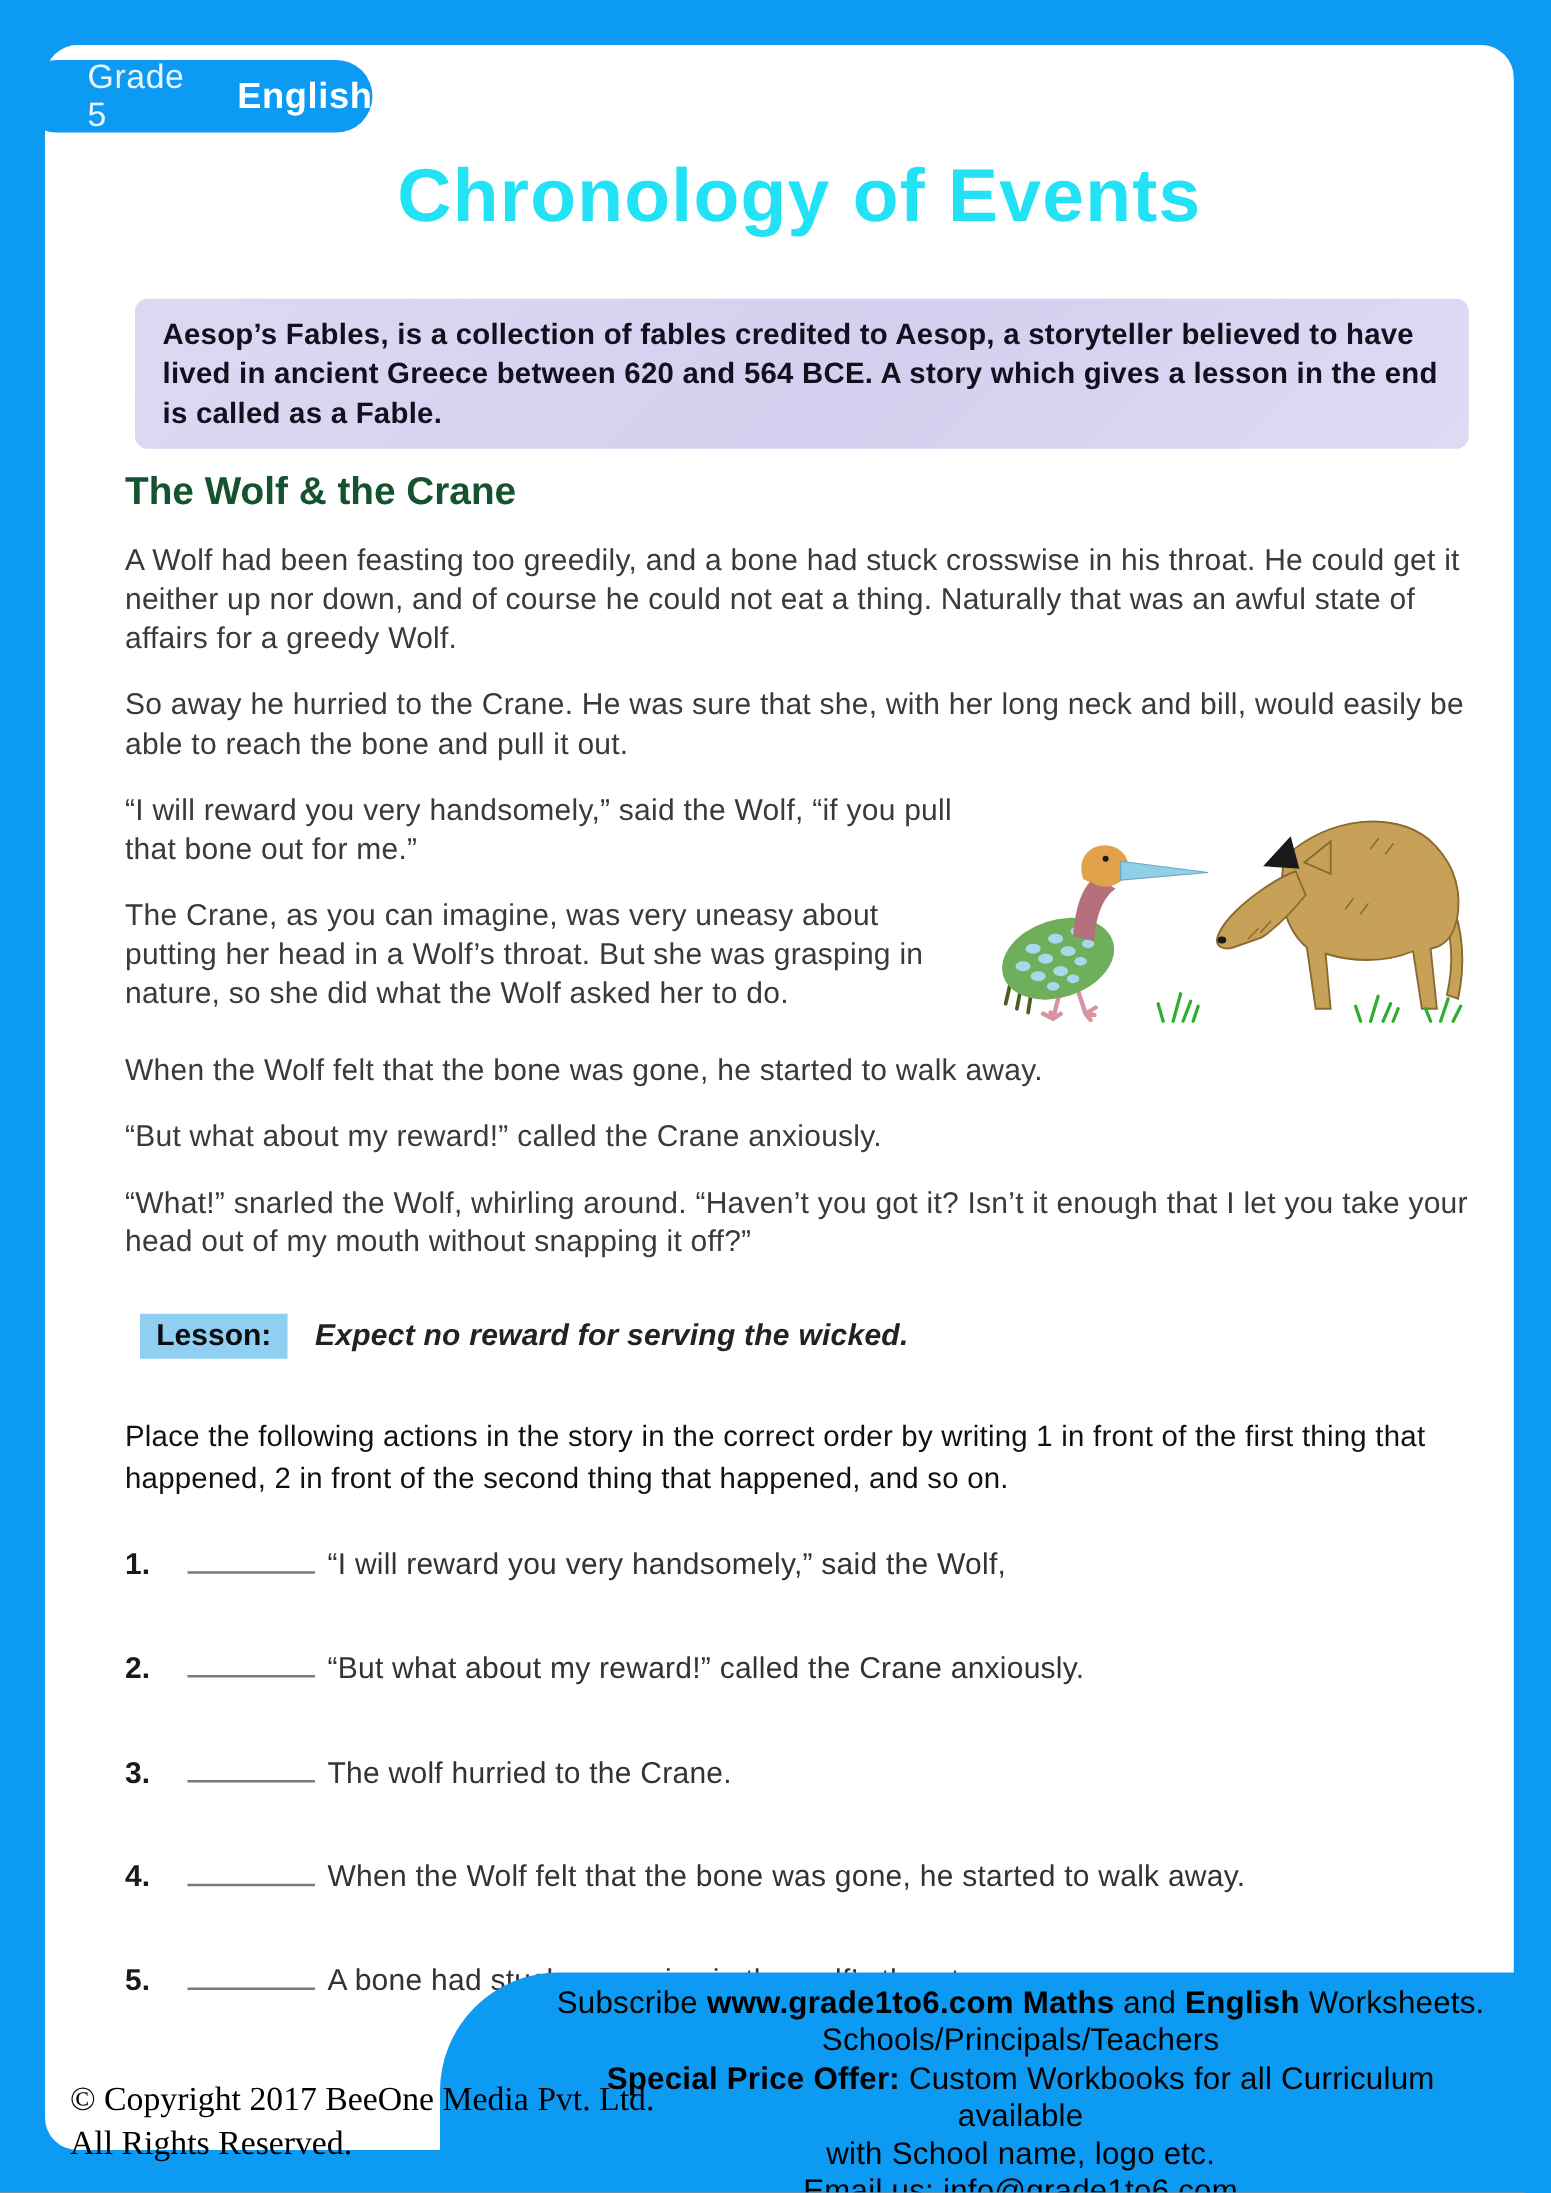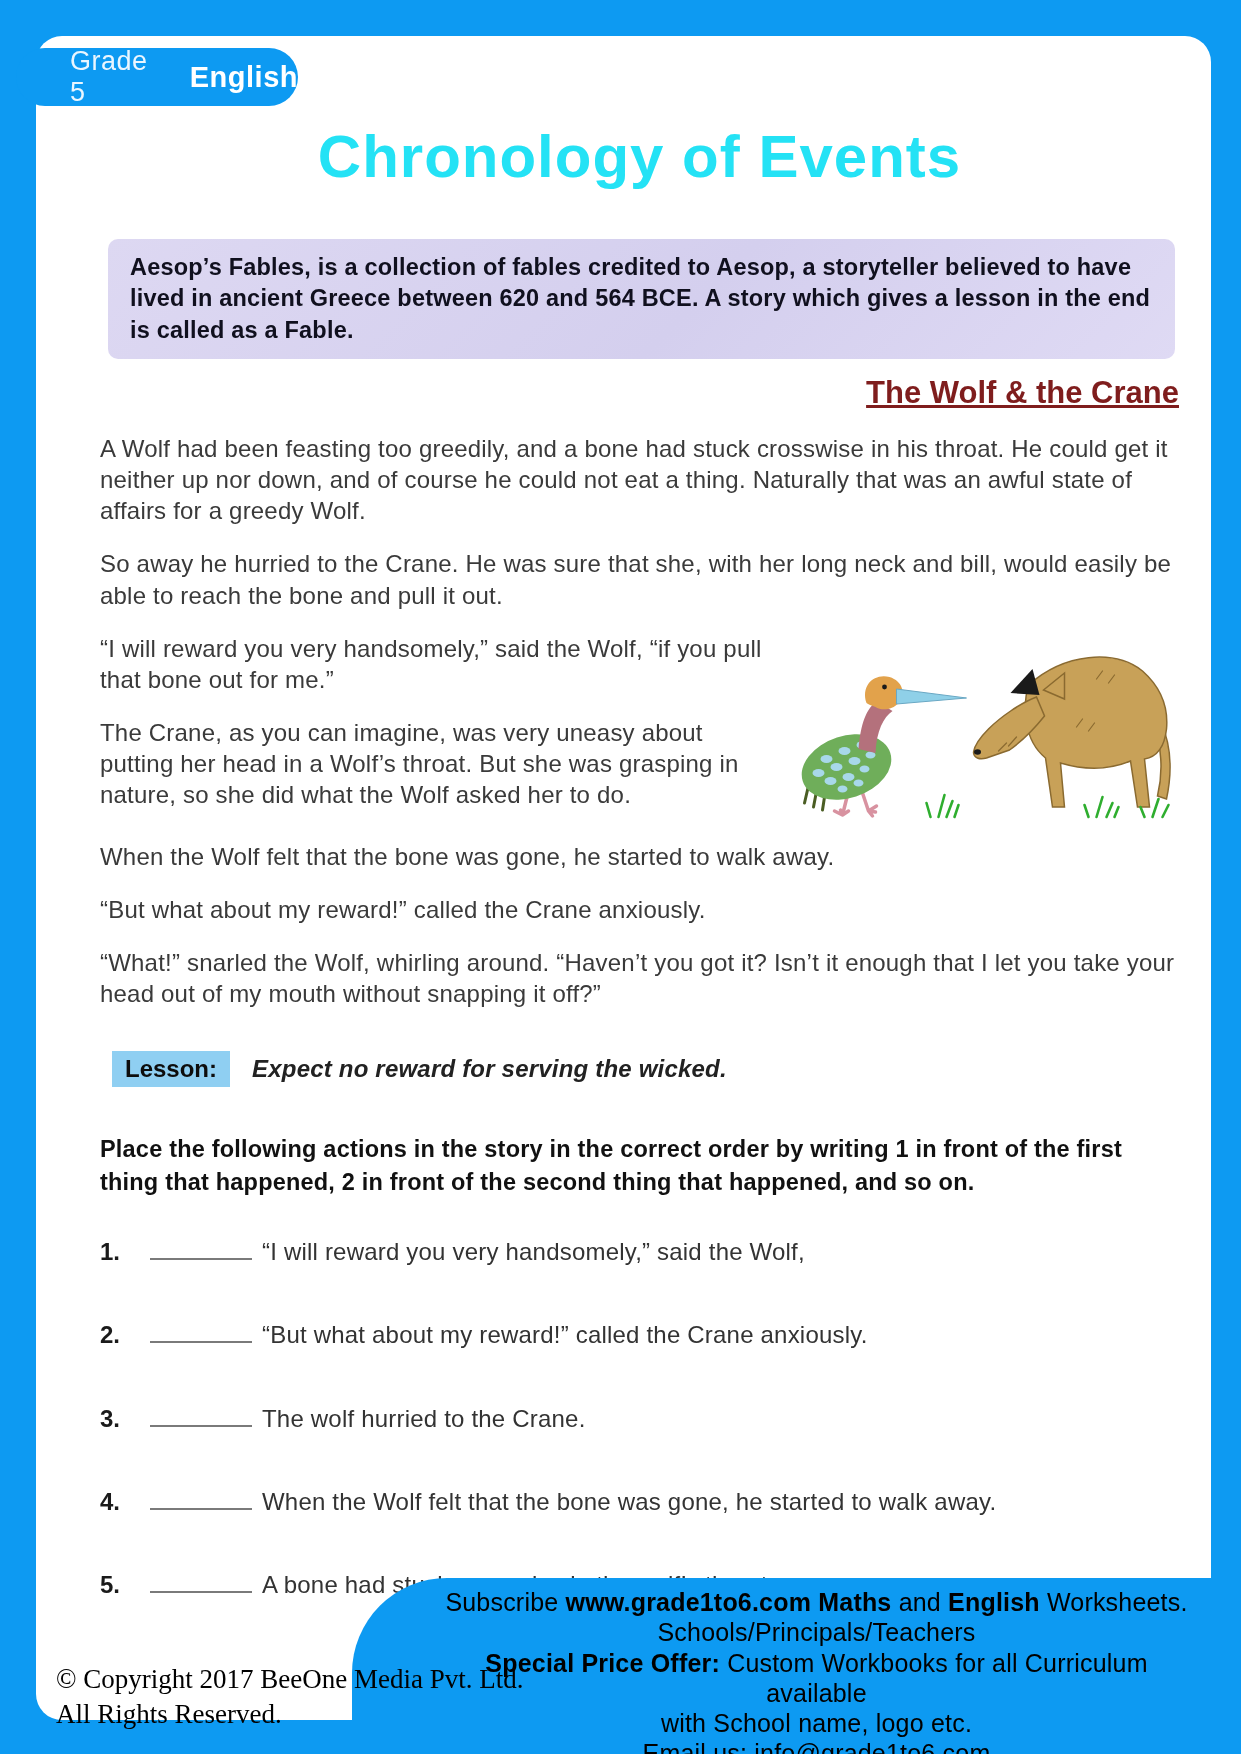--- a/index.html
+++ b/index.html
@@ -27,39 +27,39 @@
     margin-top:86px; text-align:center;
     font-size:60px; font-weight:700; color:#24e2f5; letter-spacing:1px;
   }
   .intro-box {
     margin:48px 4px 0 8px;
     background:linear-gradient(135deg,#ddd8f2 0%,#d4cfee 55%,#dfdaf4 100%);
     border-radius:10px; padding:13px 22px;
     font-size:23.5px; font-weight:700; color:#10101e; line-height:1.33; letter-spacing:0.2px;
   }
   .story-title {
-    margin-top:16px; text-align:right;
-    font-size:31px; font-weight:700; color:#7f1d1d;text-decoration:underline;
+    margin-top:16px; text-align:left;
+    font-size:31px; font-weight:700; color:#14532d;
   }
   .para {
     margin-top:22px; font-size:24px; color:#3a3a3a; line-height:1.3; letter-spacing:0.2px;
   }
   .wrap-row { display:flex; margin-top:0; }
   .wrap-col { flex:1 1 auto; padding-right:14px; }
   .illustration-box { flex:0 0 385px; width:385px; height:200px; margin-top:8px; }
 
   .lesson-row { margin-top:42px; display:flex; align-items:center; padding-left:12px; }
   .lesson-label {
     background:#8fcff2; color:#0d0d0d; font-size:24px; font-weight:700;
     padding:4px 13px;
   }
   .lesson-text { margin-left:22px; font-size:24px; font-weight:700; font-style:italic; color:#222; letter-spacing:0.2px; }
 
   .instructions {
-    margin-top:46px; font-size:23.5px; font-weight:700; color:#111; line-height:1.38; letter-spacing:0.2px;
+    margin-top:46px; font-size:23.5px; font-weight:400; color:#111; line-height:1.38; letter-spacing:0.2px;
   }
   .questions { margin-top:38px; }
   .q-item { display:flex; align-items:baseline; margin-bottom:52px; font-size:24px; color:#333; }
   .q-num { width:50px; font-weight:700; color:#1a1a1a; flex:0 0 50px; }
   .q-blank {
     display:inline-block; width:102px; border-bottom:2px solid #7a7a7a;
     margin-right:10px; height:22px; flex:0 0 102px;
   }
   .q-text { line-height:1.3; letter-spacing:0.2px; }
 

